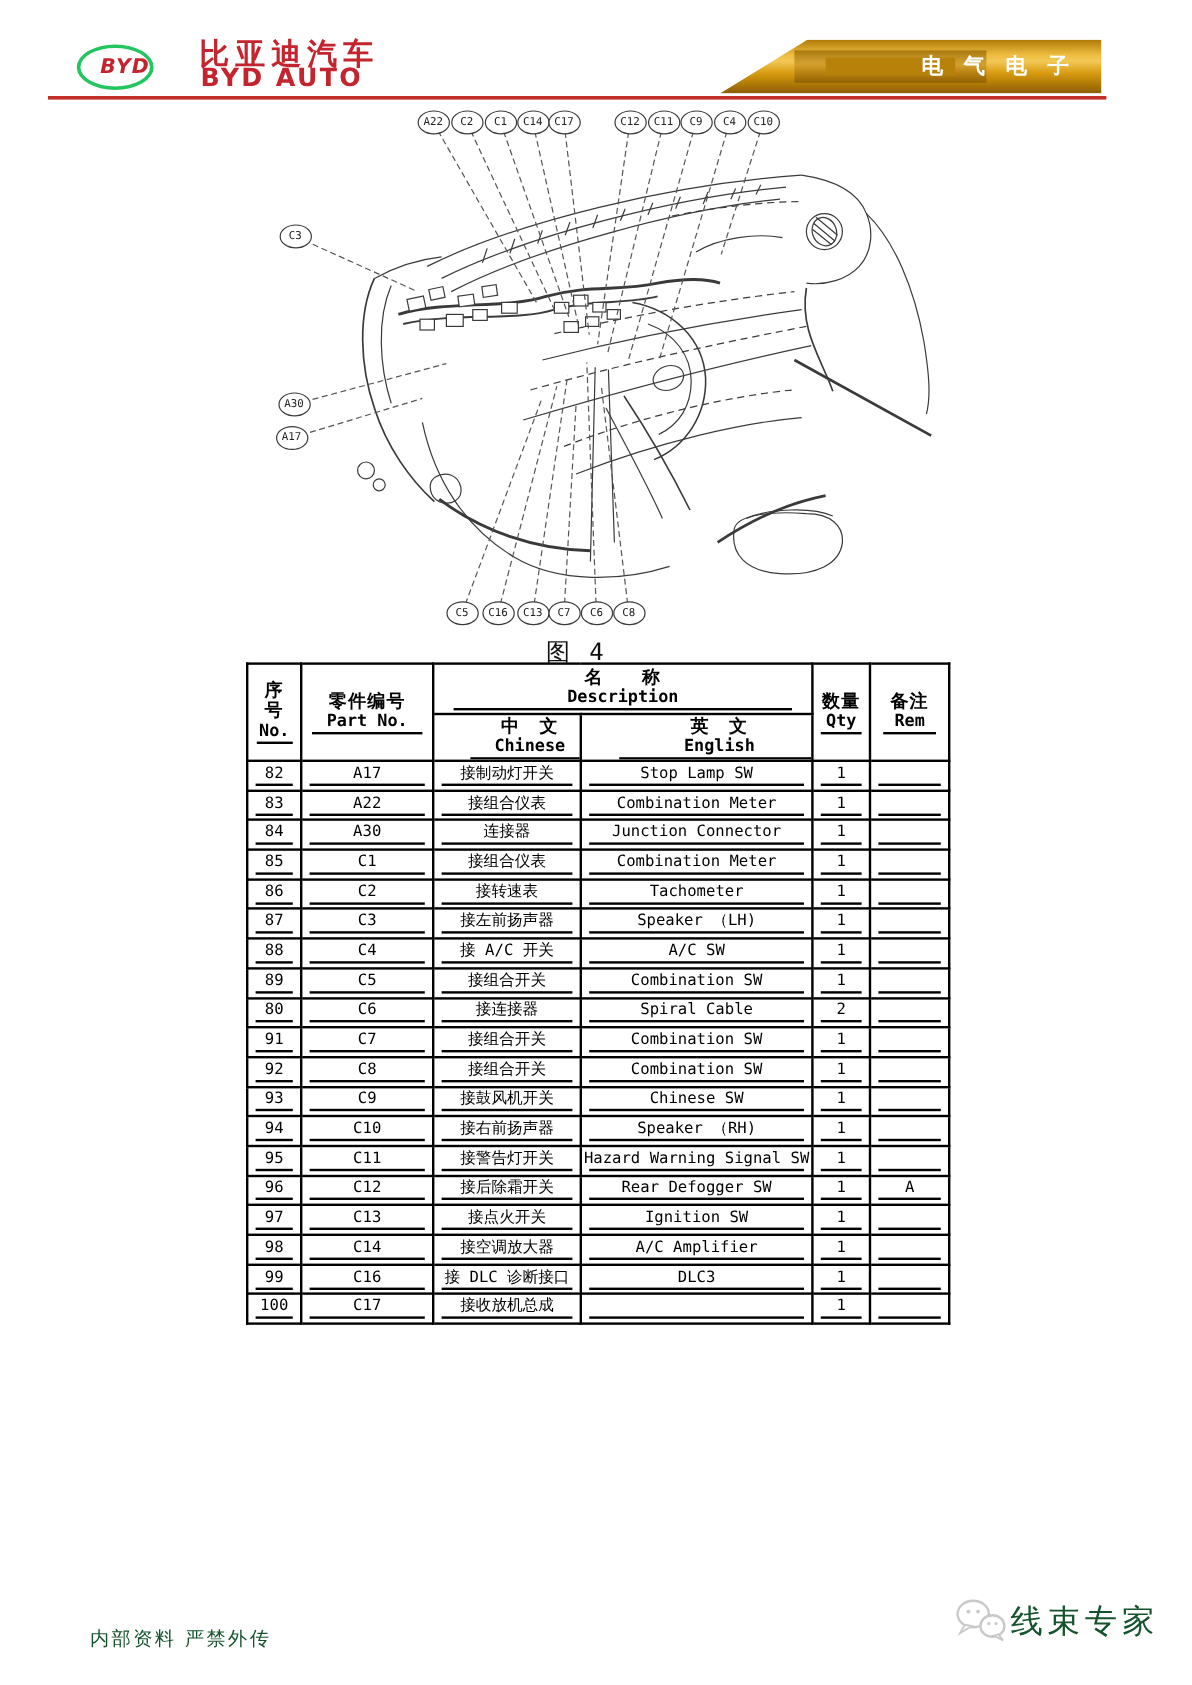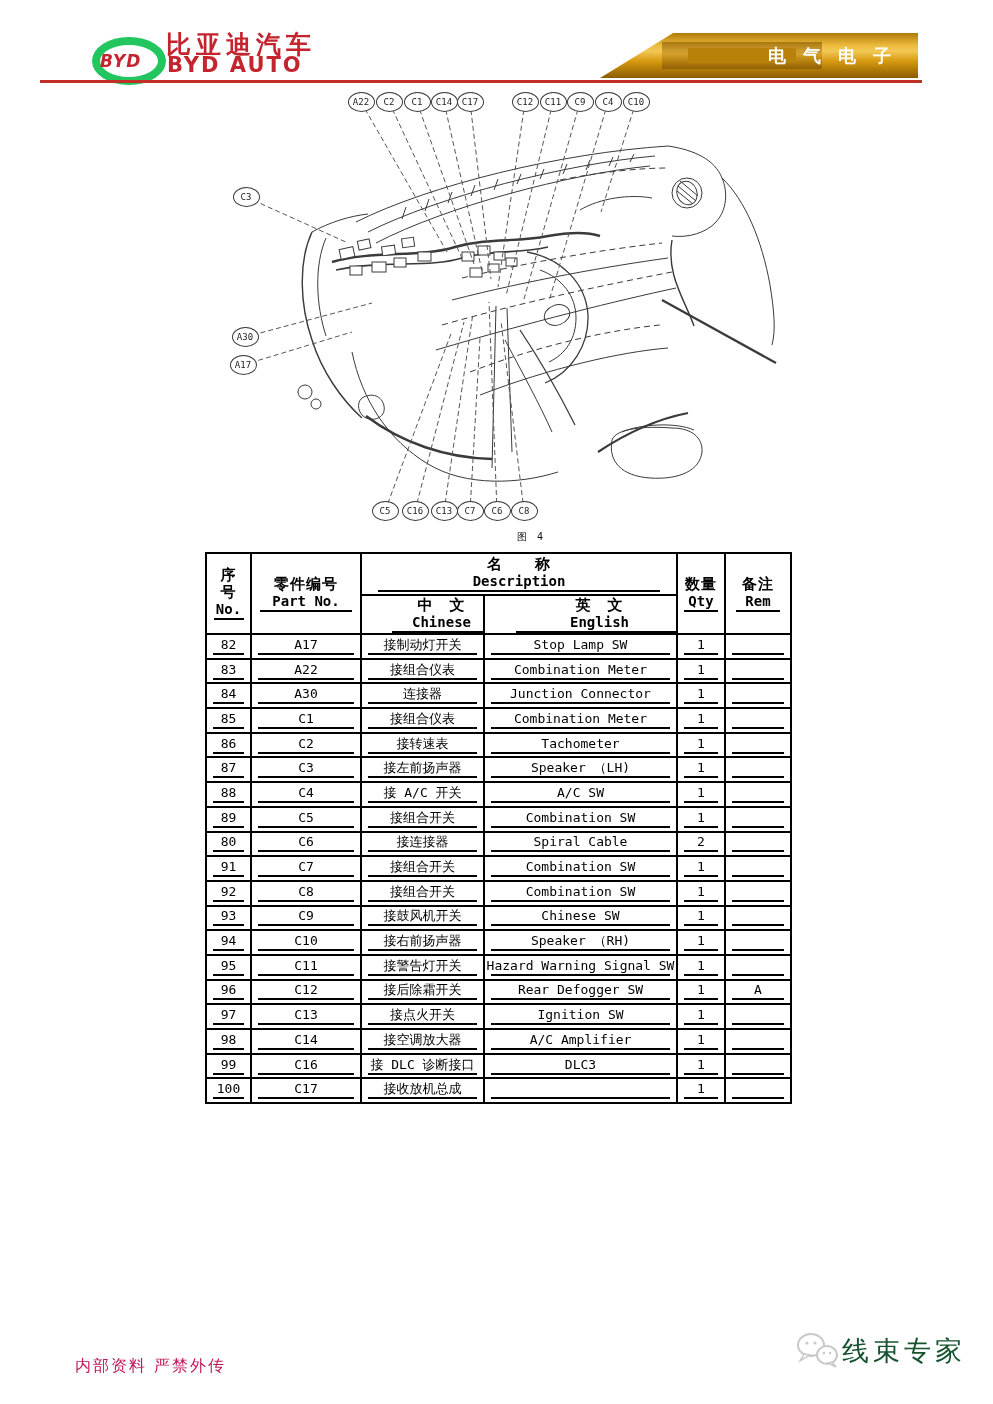--- a/index.html
+++ b/index.html
@@ -1,61 +1,61 @@
 <!DOCTYPE html>
 <html><head>
 <meta charset="utf-8">
 <style>
   html,body{margin:0;padding:0;background:#fff;}
   .page{position:relative;width:993px;height:1404px;background:#ffffff;overflow:hidden;
         font-family:"DejaVu Sans","Liberation Sans",sans-serif;color:#000;}
 
   
-  .logo-oval{position:absolute;left:92px;top:37px;width:58px;height:32px;border:8px solid #22c55e;
-             border-radius:50%;display:flex;align-items:center;justify-content:flex-start;}
+  .logo-oval{position:absolute;left:64px;top:37px;width:58px;height:32px;border:3px solid #22c55e;
+             border-radius:50%;display:flex;align-items:center;justify-content:flex-end;}
   .logo-oval span{color:#c4242e;font-weight:bold;font-style:italic;font-size:17px;letter-spacing:1px;
                   font-family:"DejaVu Sans",sans-serif;}
   .brand-cn{position:absolute;left:166px;top:28px;font-size:25px;font-weight:bold;color:#c4242e;letter-spacing:5px;}
   .brand-en{position:absolute;left:167px;top:53px;font-size:21px;font-weight:bold;color:#c4242e;letter-spacing:2px;}
   .red-line{position:absolute;left:40px;top:80px;width:882px;height:3px;background:#c03028;}
   .gold-banner{position:absolute;left:600px;top:33px;width:318px;height:45px;
                clip-path:polygon(0 100%,23% 0,100% 0,100% 100%);
                background:linear-gradient(180deg,#b07a08 0%,#edbc3e 28%,#f2c855 40%,#d89b10 62%,#8a5c00 100%);}
   .gold-banner .band1{position:absolute;left:62px;top:9px;width:160px;height:27px;
                background:linear-gradient(180deg,#8a5c00,#c89020 45%,#7e5200);opacity:.65;}
   .gold-banner .band2{position:absolute;left:88px;top:15px;width:108px;height:15px;background:#b8820a;}
   .gold-banner .banner-text{position:absolute;right:10px;top:0;height:45px;line-height:46px;
                color:#fff;font-size:18px;font-weight:bold;letter-spacing:17px;white-space:nowrap;}
 
   
   .diagram-svg{position:absolute;left:0;top:0;width:993px;height:560px;}
   .callout{position:absolute;width:27px;height:20px;border:1.5px solid #3a3a3a;border-radius:50%;
            background:#fff;font-family:"DejaVu Sans Mono","Liberation Mono",monospace;
            font-size:9px;line-height:19px;text-align:center;color:#222;box-sizing:border-box;}
-  .fig-caption{position:absolute;left:455px;top:530px;width:90px;text-align:right;font-size:10px;color:#111;
+  .fig-caption{position:absolute;left:455px;top:530px;width:90px;text-align:left;font-size:20px;color:#111;
            font-family:"DejaVu Sans Mono","Liberation Mono",monospace;letter-spacing:2px;}
 
   
   table.parts{position:absolute;left:205px;top:552px;width:585px;border-collapse:collapse;table-layout:fixed;
            font-family:"DejaVu Sans Mono","Liberation Mono",monospace;}
   table.parts td,table.parts th{border:2px solid #000;padding:0;vertical-align:middle;overflow:hidden;}
   col.c-no{width:45px;} col.c-part{width:110px;} col.c-cn{width:123px;}
   col.c-en{width:193px;} col.c-qty{width:48px;} col.c-rem{width:66px;}
   .hcw{display:flex;flex-direction:column;align-items:center;justify-content:center;}
   .hz{font-size:15px;font-weight:bold;line-height:17px;text-align:center;letter-spacing:1px;}
   .he{font-size:14px;font-weight:bold;line-height:16px;text-align:center;}
   .bar{display:block;height:2px;background:#000;margin-top:1px;} 
   th.h-top{height:40px;} tr.h-sub th{height:37px;padding-left:38px;}
   tr.data-row{height:24.7px;margin-top:20px;}
   .cw{display:flex;flex-direction:column;align-items:center;justify-content:center;padding:0 6px;}
   .ct{font-size:13px;line-height:14px;min-height:14px;white-space:nowrap;}
   .dbar{width:100%;}
 
   
-  .footer-note{position:absolute;left:75px;top:1356px;font-size:16px;color:#be185d;letter-spacing:2px;}
+  .footer-note{position:absolute;left:75px;top:1356px;font-size:16px;color:#14532d;letter-spacing:2px;}
   .watermark{position:absolute;left:796px;top:1332px;display:flex;align-items:center;}
   .watermark .wm-text{color:#14532d;font-size:27px;letter-spacing:4px;text-shadow:1px 1px 0 #fff;}
 </style>
 </head>
 <body>
 
 <div class="page">
 
   <div class="logo-oval">
     <span>BYD</span>

